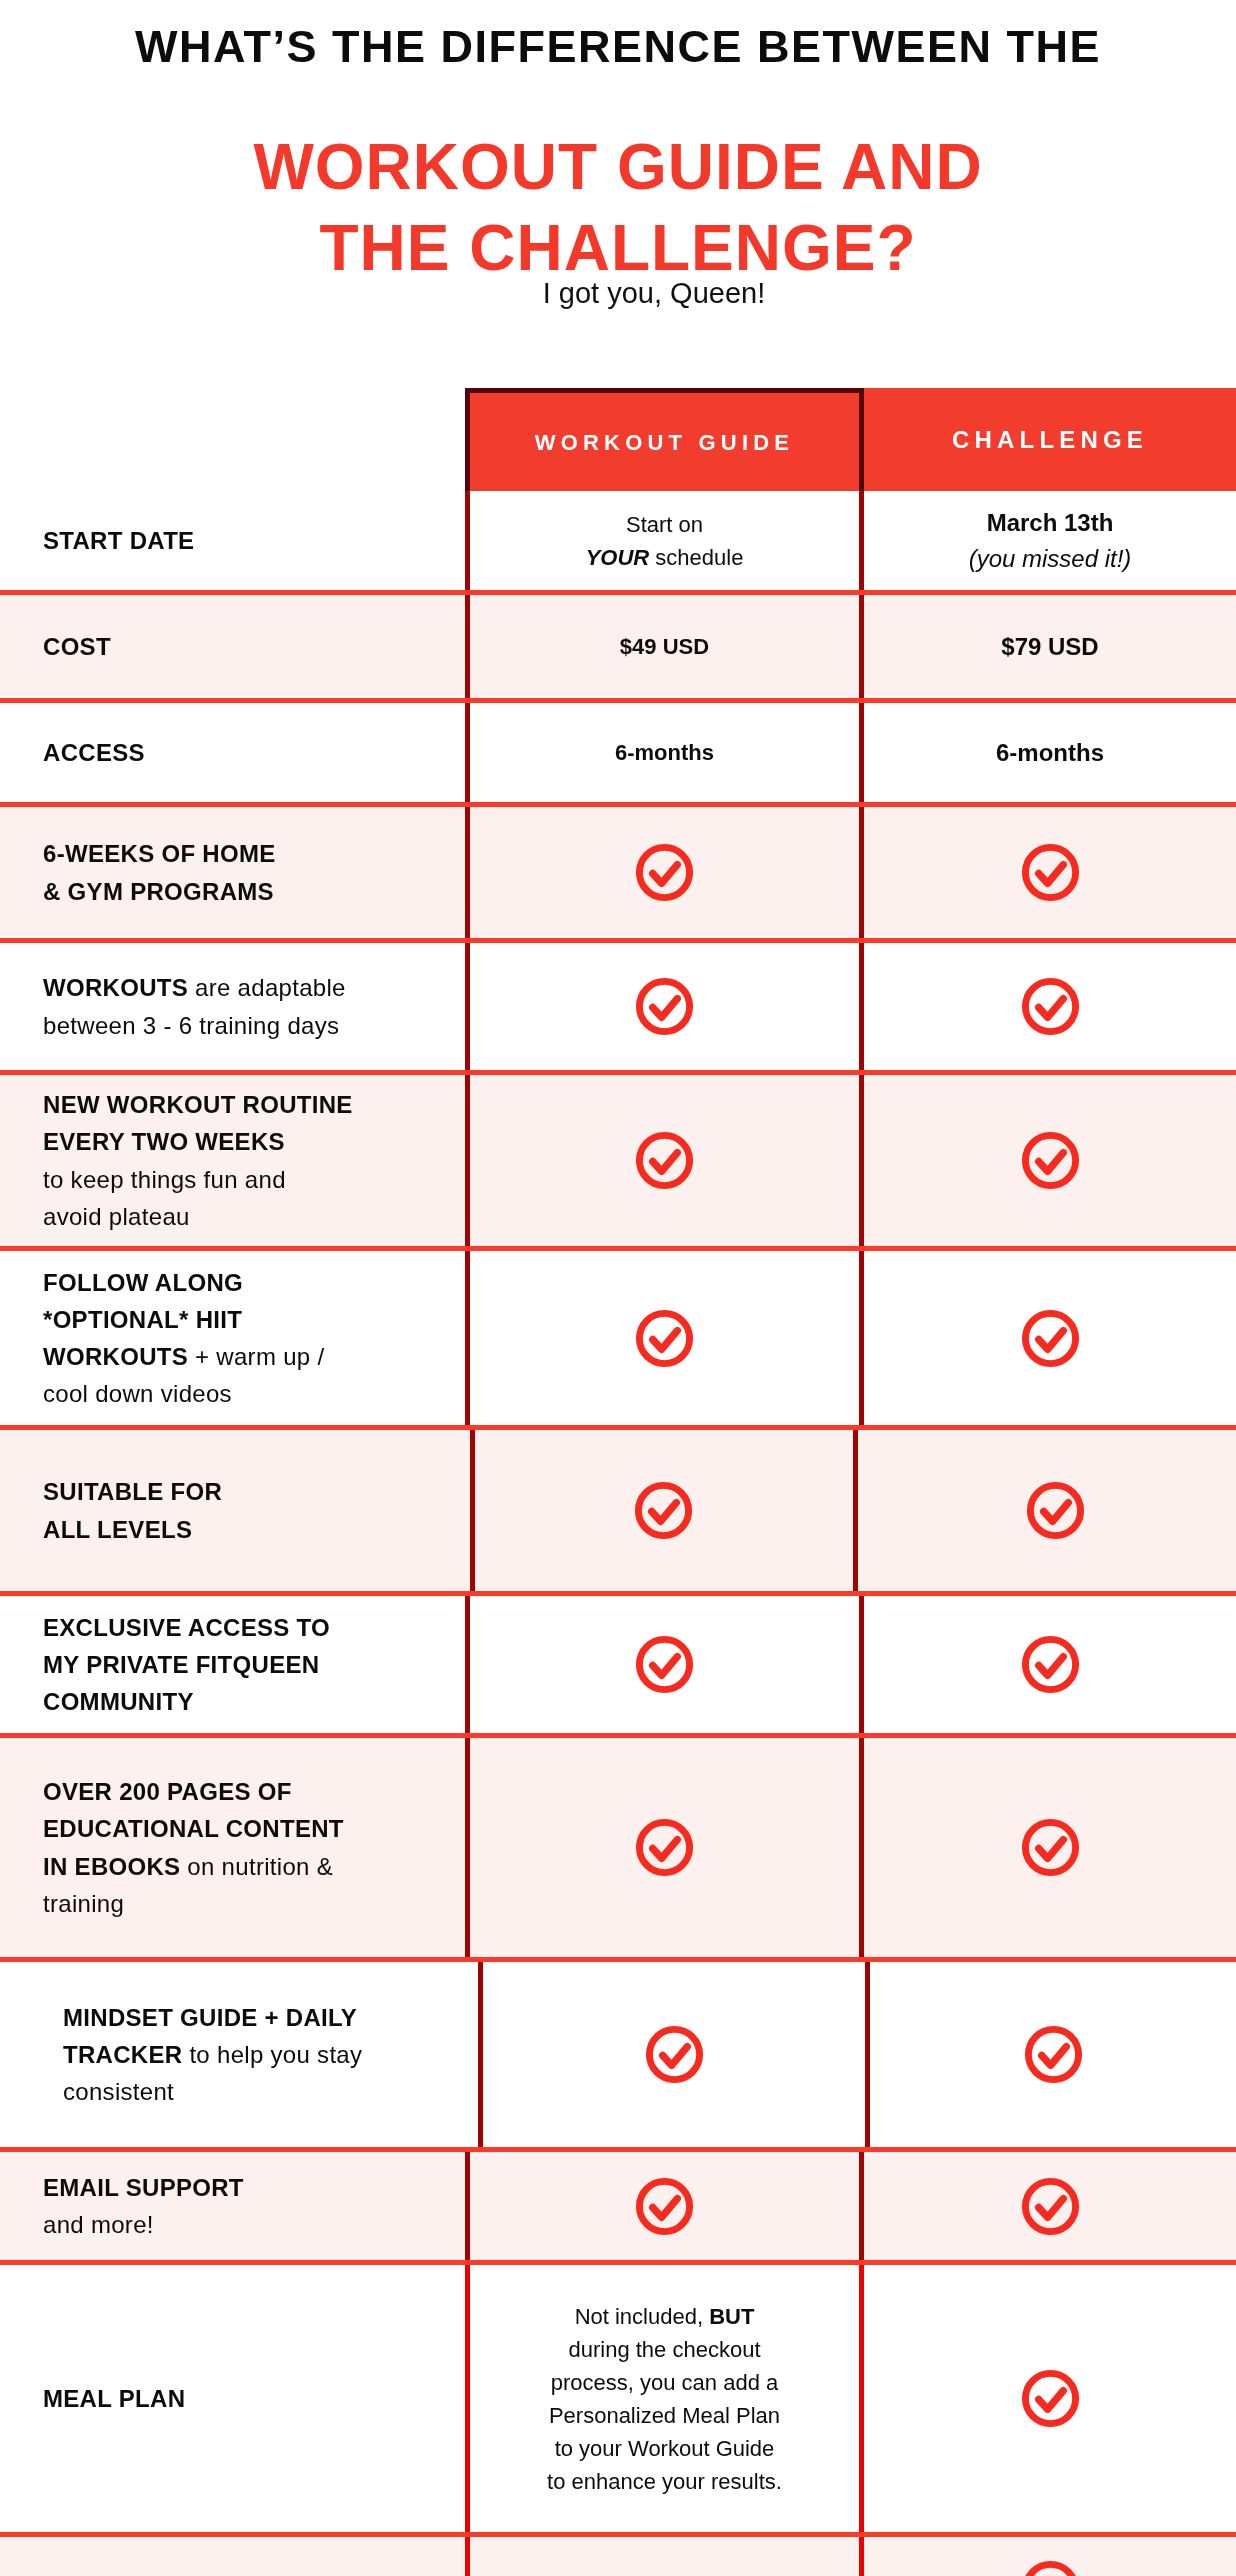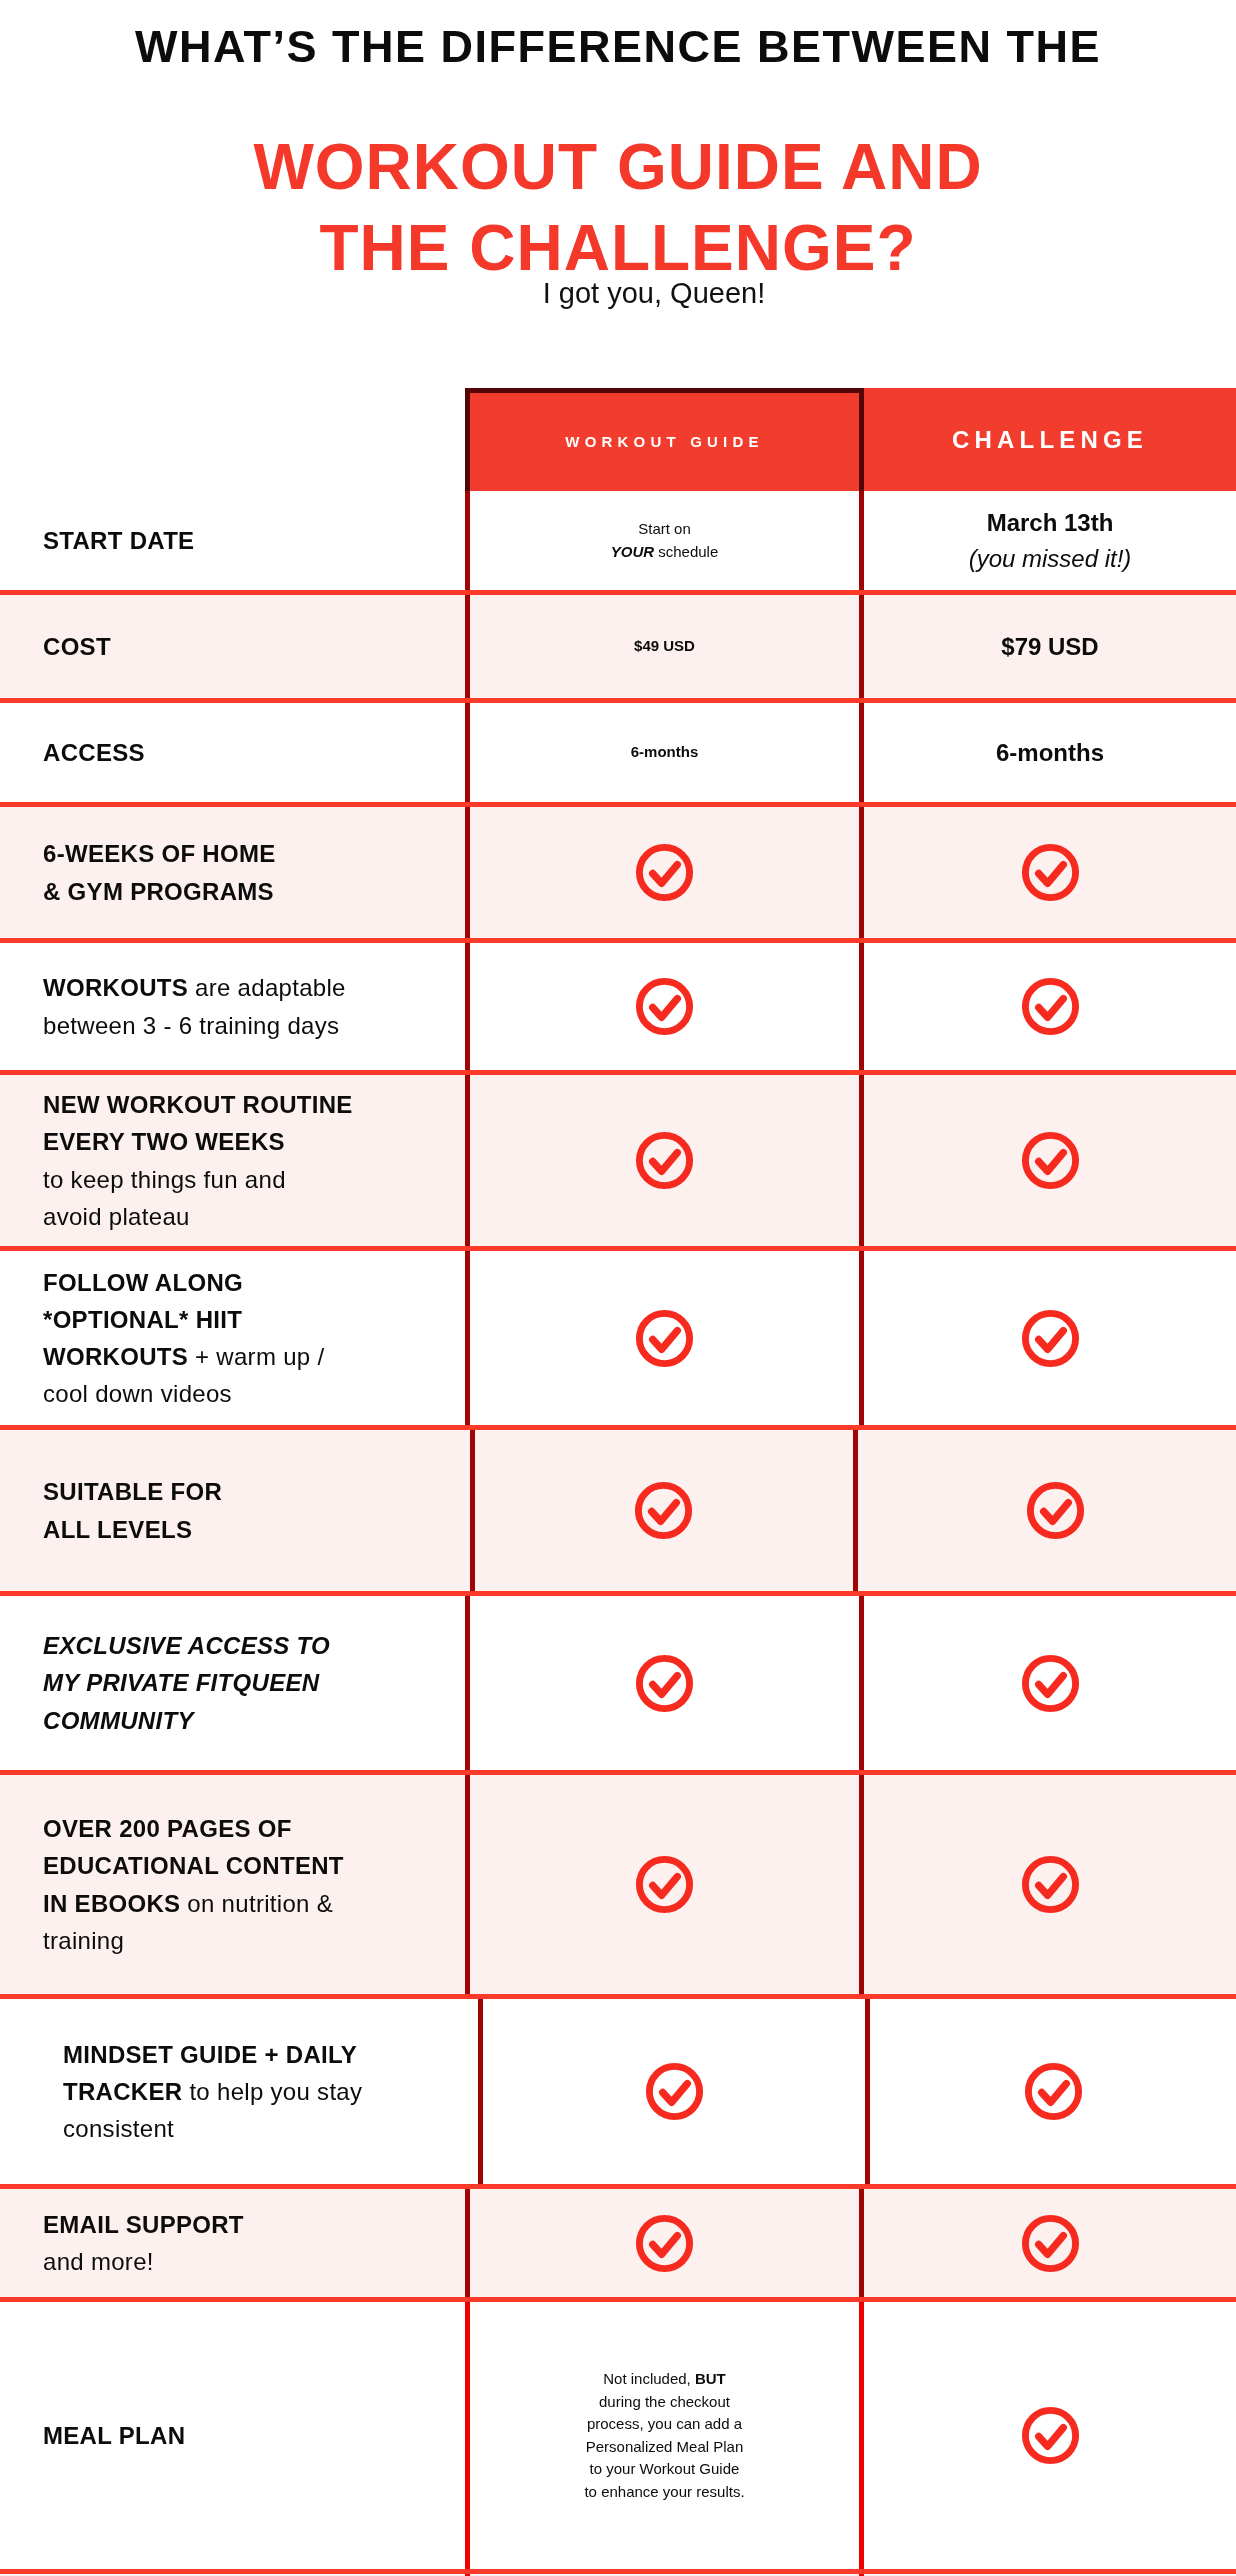--- a/index.html
+++ b/index.html
@@ -28,21 +28,21 @@
 
   
   .table{position:absolute;top:388px;left:0;width:1236px;}
   .row{position:relative;display:flex;box-sizing:border-box;background:#fff;}
   .row.pink{background:var(--pink);}
   .row.has-sep{border-bottom:5.2px solid var(--sep);}
   .cell{box-sizing:border-box;display:flex;flex-direction:column;justify-content:center;}
   .cell.label{width:465px;padding-left:43px;padding-right:15.5px;align-items:flex-start;
     font-size:24px;line-height:1.55;letter-spacing:0.3px;text-align:left;}
   .cell.mid{width:399px;border-left:5.2px solid var(--darkBorder);border-right:5.2px solid var(--darkBorder);
-    align-items:center;text-align:center;font-size:15px;line-height:1.5;padding:5.2px 4.1px;}
+    align-items:center;text-align:center;font-size:22px;line-height:1.5;padding:5.2px 4.1px;}
   .cell.right{width:372px;align-items:center;text-align:center;font-size:24px;line-height:1.5;padding:5.2px 4.1px;}
   .row.bright .cell.mid{border-left-color:var(--brightBorder);border-right-color:var(--brightBorder);}
 
   .header-row{height:103px;background:#fff;}
   .header-cell{background:var(--accent);color:#fff;font-weight:700;font-size:28px;
     letter-spacing:5.2px;justify-content:center;}
   .header-cell.mid{border-left:5.2px solid var(--headerBorder);border-right:5.2px solid var(--headerBorder);
     border-top:5.2px solid var(--headerBorder);}
   .header-cell.right{background:var(--accent);}
 
@@ -214,21 +214,21 @@
           </div>
           <div class="cell right">
             <span class="check-wrap">
               <svg viewBox="0 0 64 64" width="63" height="63" aria-hidden="true">
                 <circle cx="32" cy="32" r="25.5" fill="none" stroke="var(--icon)" stroke-width="7"></circle>
                 <path d="M20 33 L29 43 L45 24" fill="none" stroke="var(--icon)" stroke-width="7.5" stroke-linecap="round" stroke-linejoin="round"></path>
               </svg>
             </span>
           </div>
         </div>
-        <div class="row has-sep" style="height: 179px; font-style: italic;">
+        <div class="row has-sep" style="height: 142px;">
           <div class="cell label">
             <div class="tline"><span class="b">EXCLUSIVE ACCESS TO</span></div>
             <div class="tline"><span class="b">MY PRIVATE FITQUEEN</span></div>
             <div class="tline"><span class="b">COMMUNITY</span></div>
           </div>
           <div class="cell mid">
             <span class="check-wrap">
               <svg viewBox="0 0 64 64" width="63" height="63" aria-hidden="true">
                 <circle cx="32" cy="32" r="25.5" fill="none" stroke="var(--icon)" stroke-width="7"></circle>
                 <path d="M20 33 L29 43 L45 24" fill="none" stroke="var(--icon)" stroke-width="7.5" stroke-linecap="round" stroke-linejoin="round"></path>

